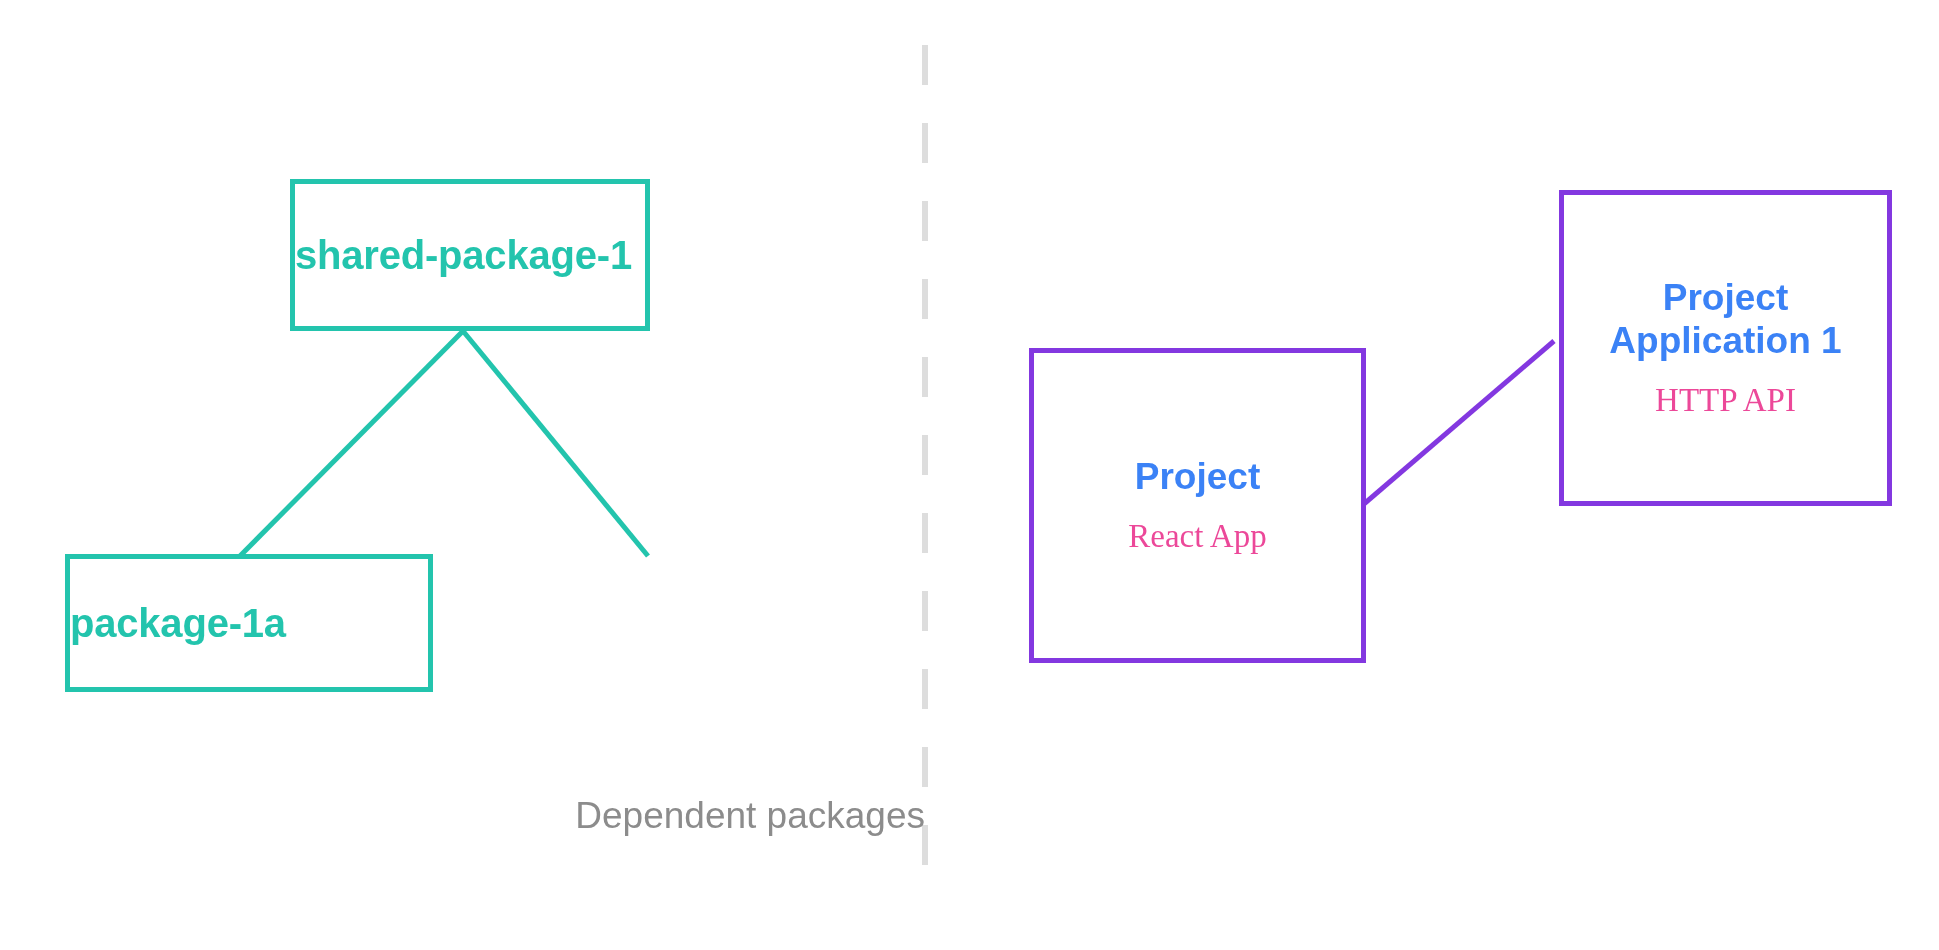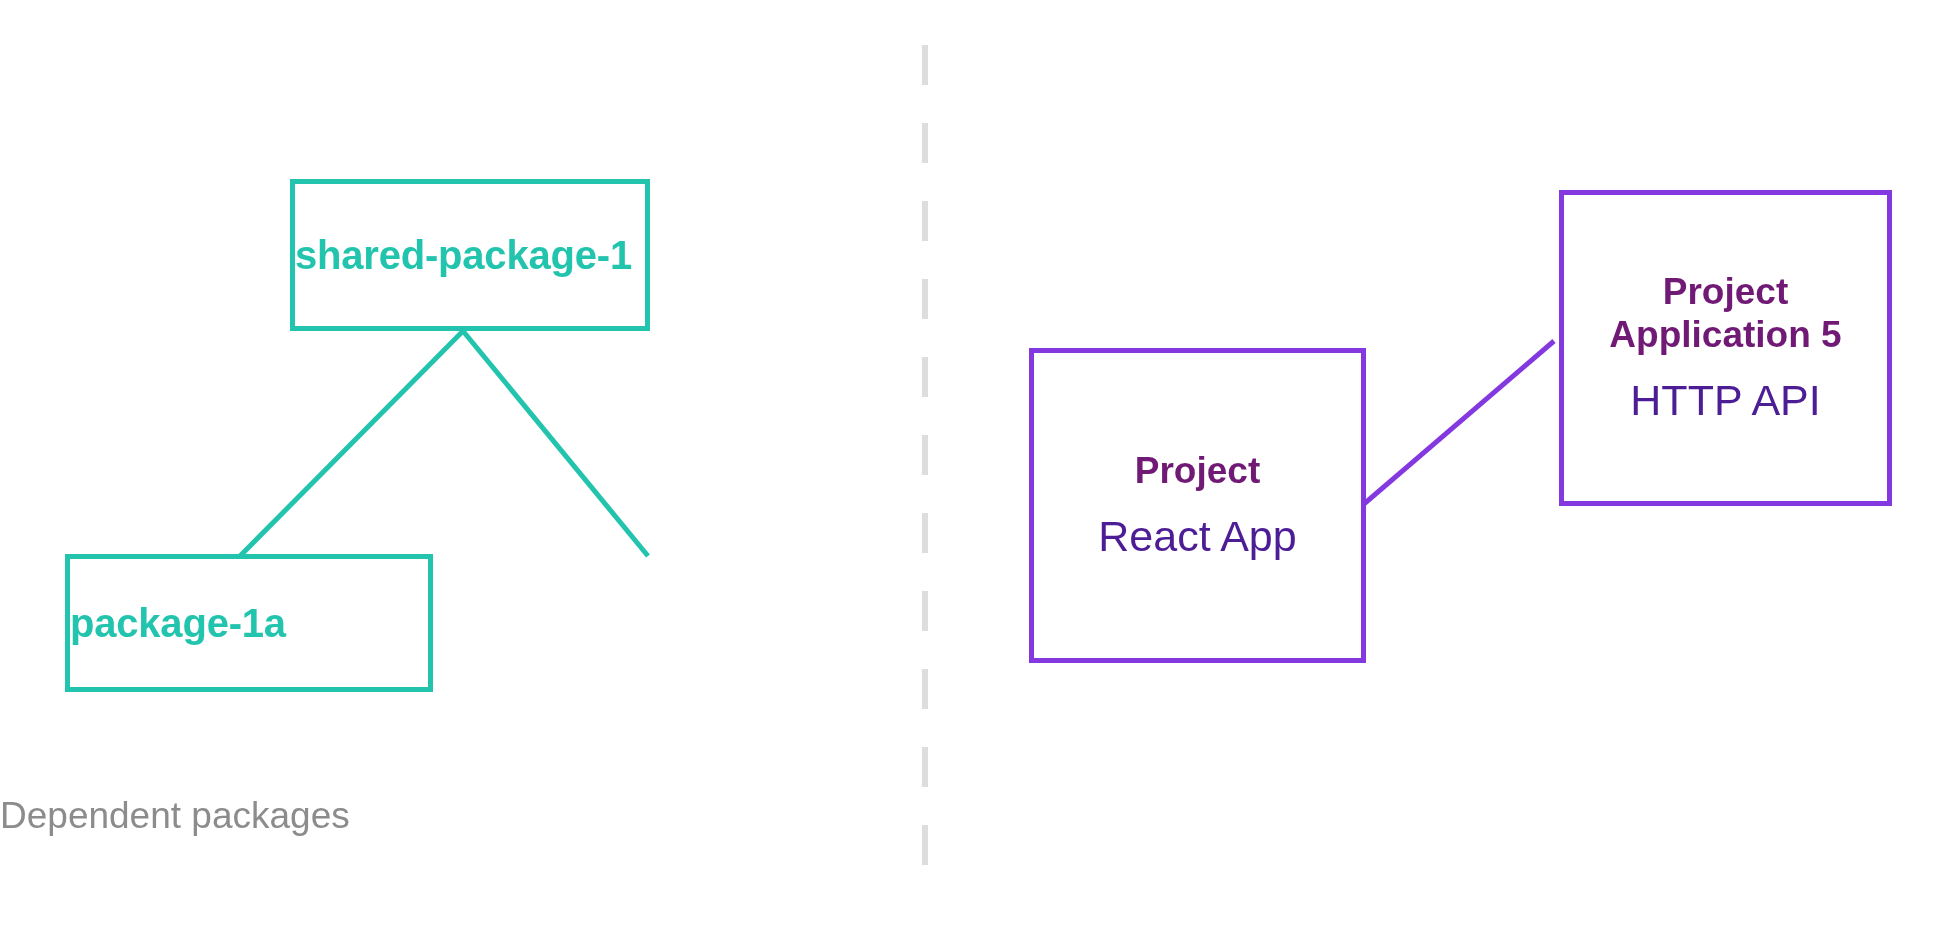--- a/index.html
+++ b/index.html
@@ -44,41 +44,42 @@
   }
   .pkg-label {
     color: #23c4ad;
     font-weight: bold;
     font-size: 40px;
     letter-spacing: -0.2px;
     line-height: 1.15;
     white-space: nowrap;
   }
   .app-title {
-    color: #701a75;
+    color: #3b82f6;
     font-weight: bold;
     font-size: 37px;
     line-height: 1.18;
     text-align: center;
   }
   .app-sub {
-    color: #4c1d95;
+    color: #ec4899;
     font-weight: normal;
-    font-size: 43px;
+    font-size: 33px;
     line-height: 1.2;
     text-align: center;
     margin-top: 18px;
+    font-family: Liberation Serif, serif;
   }
   .section-label {
     position: absolute;
     color: #8c8c8c;
     font-size: 37px;
     font-weight: normal;
     white-space: nowrap;
-    text-align: left;
+    text-align: right;
   }
 
   
   #node-shared-package-1 { left: 283px; top: 179px;  width: 360px; height: 152px; }
   #node-package-1a       { left: 58px;  top: 554px;  width: 368px; height: 138px; }
   #node-package-1b       { left: 462px; top: 553px;  width: 371px; height: 156px; }
   #node-project-application-1 { left: 1022px; top: 348px; width: 337px; height: 315px; }
   #node-project-application-2 { left: 1552px; top: 190px; width: 333px; height: 316px; }
 
   #label-dependent-packages    { left: 0px;   top: 795px; width: 925px; }
@@ -111,21 +112,21 @@
   <div class="node node-app" id="node-project-application-1">
     <span class="app-title">
       <span>Project</span><br>
     </span>
     <span class="app-sub">React App</span>
   </div>
 
   <div class="node node-app" id="node-project-application-2">
     <span class="app-title">
       <span>Project</span><br>
-      <span>Application 5</span>
+      <span>Application 1</span>
     </span>
     <span class="app-sub">HTTP API</span>
   </div>
 
   <div class="section-label" id="label-dependent-packages">Dependent packages</div>
 
 
 </div>
 
 </body></html>

